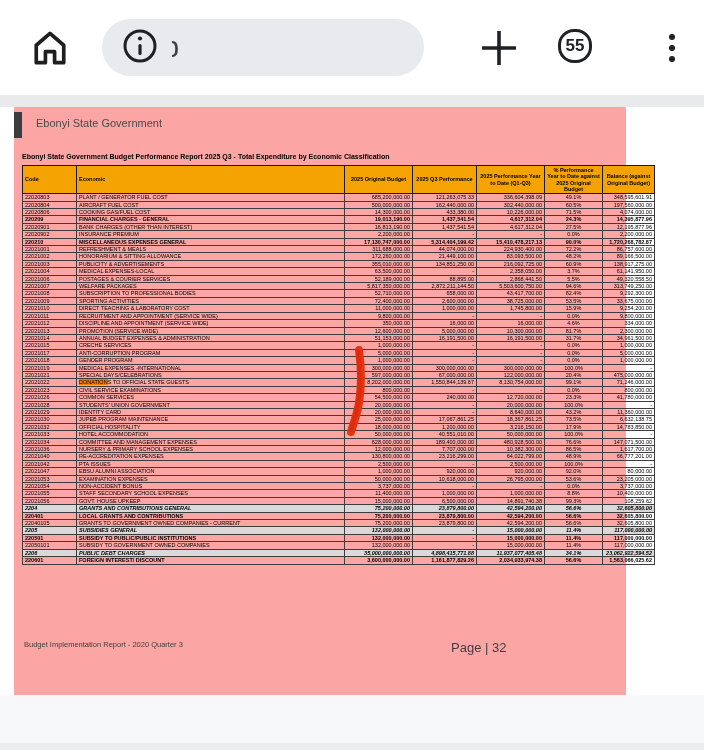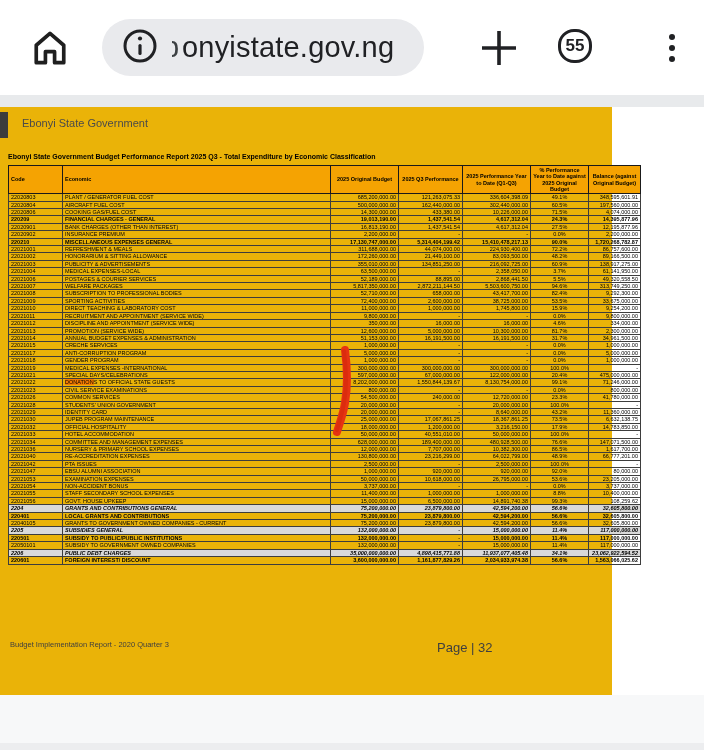--- a/index.html
+++ b/index.html
@@ -17,21 +17,21 @@
   .url-text{font-size:29px;color:#202124;letter-spacing:0.2px;white-space:nowrap}
   .plus-btn{position:absolute;left:478px;top:27px;width:42px;height:42px;border:0;background:none;padding:0;cursor:pointer}
   .tab-btn{position:absolute;left:558px;top:29px;width:34px;height:34px;border:3px solid #202124;
            border-radius:16px;background:#fff;font-family:"Liberation Sans",sans-serif;
            font-size:17px;font-weight:bold;color:#202124;display:flex;align-items:center;justify-content:center;padding:0;cursor:pointer}
   .kebab-btn{position:absolute;left:652px;top:25px;width:40px;height:46px;border:0;background:none;padding:0;cursor:pointer}
   .kebab-btn i{display:block;width:6px;height:6px;border-radius:50%;background:#202124;margin:5px auto}
 
   
   .page-gap{position:absolute;top:95px;left:0;width:704px;height:12px;background:#E8EAEC}
-  .doc{position:absolute;top:107px;left:0;width:612px;height:588px;background:#eab308}
+  .doc{position:absolute;top:107px;left:14px;width:612px;height:588px;background:#fca5a5}
   .logo-bar{position:absolute;left:0;top:5px;width:8px;height:26px;background:#3C3C3C}
   .site-header{position:absolute;left:22px;top:10px;font-size:11px;color:#4A4A4A}
   .doc-title{position:absolute;left:8px;top:46px;font-size:7px;font-weight:bold;color:#000}
 
   
   .tbl-wrap{position:absolute;left:8px;top:58px;width:632px}
   table{border-collapse:collapse;table-layout:fixed;width:632px}
   th{background:#F5A302;border:1px solid #1a1a1a;color:#000;font-weight:bold;
      font-size:5.5px;line-height:6.3px;padding:1px 2px;vertical-align:middle}
   th.l{text-align:left}
@@ -68,21 +68,20 @@
 
   <div class="url-pill">
     <span class="info-icon">
       <svg width="40" height="40" viewBox="0 0 40 40" fill="none">
         <circle cx="20" cy="20" r="15" stroke="#202124" stroke-width="3" fill="none"></circle>
         <rect x="18.4" y="18" width="3.2" height="11" rx="1.6" fill="#202124"></rect>
         <circle cx="20" cy="12.5" r="2.1" fill="#202124"></circle>
       </svg>
     </span>
     <span class="url-clip"><span>b</span></span>
-    <span class="url-text">onyistate.gov.ng</span>
   </div>
 
   <button class="plus-btn">
     <span>
       <svg width="42" height="42" viewBox="0 0 42 42">
         <line x1="21" y1="4" x2="21" y2="38" stroke="#202124" stroke-width="3.6"></line>
         <line x1="4" y1="21" x2="38" y2="21" stroke="#202124" stroke-width="3.6"></line>
       </svg>
     </span>
   </button>

